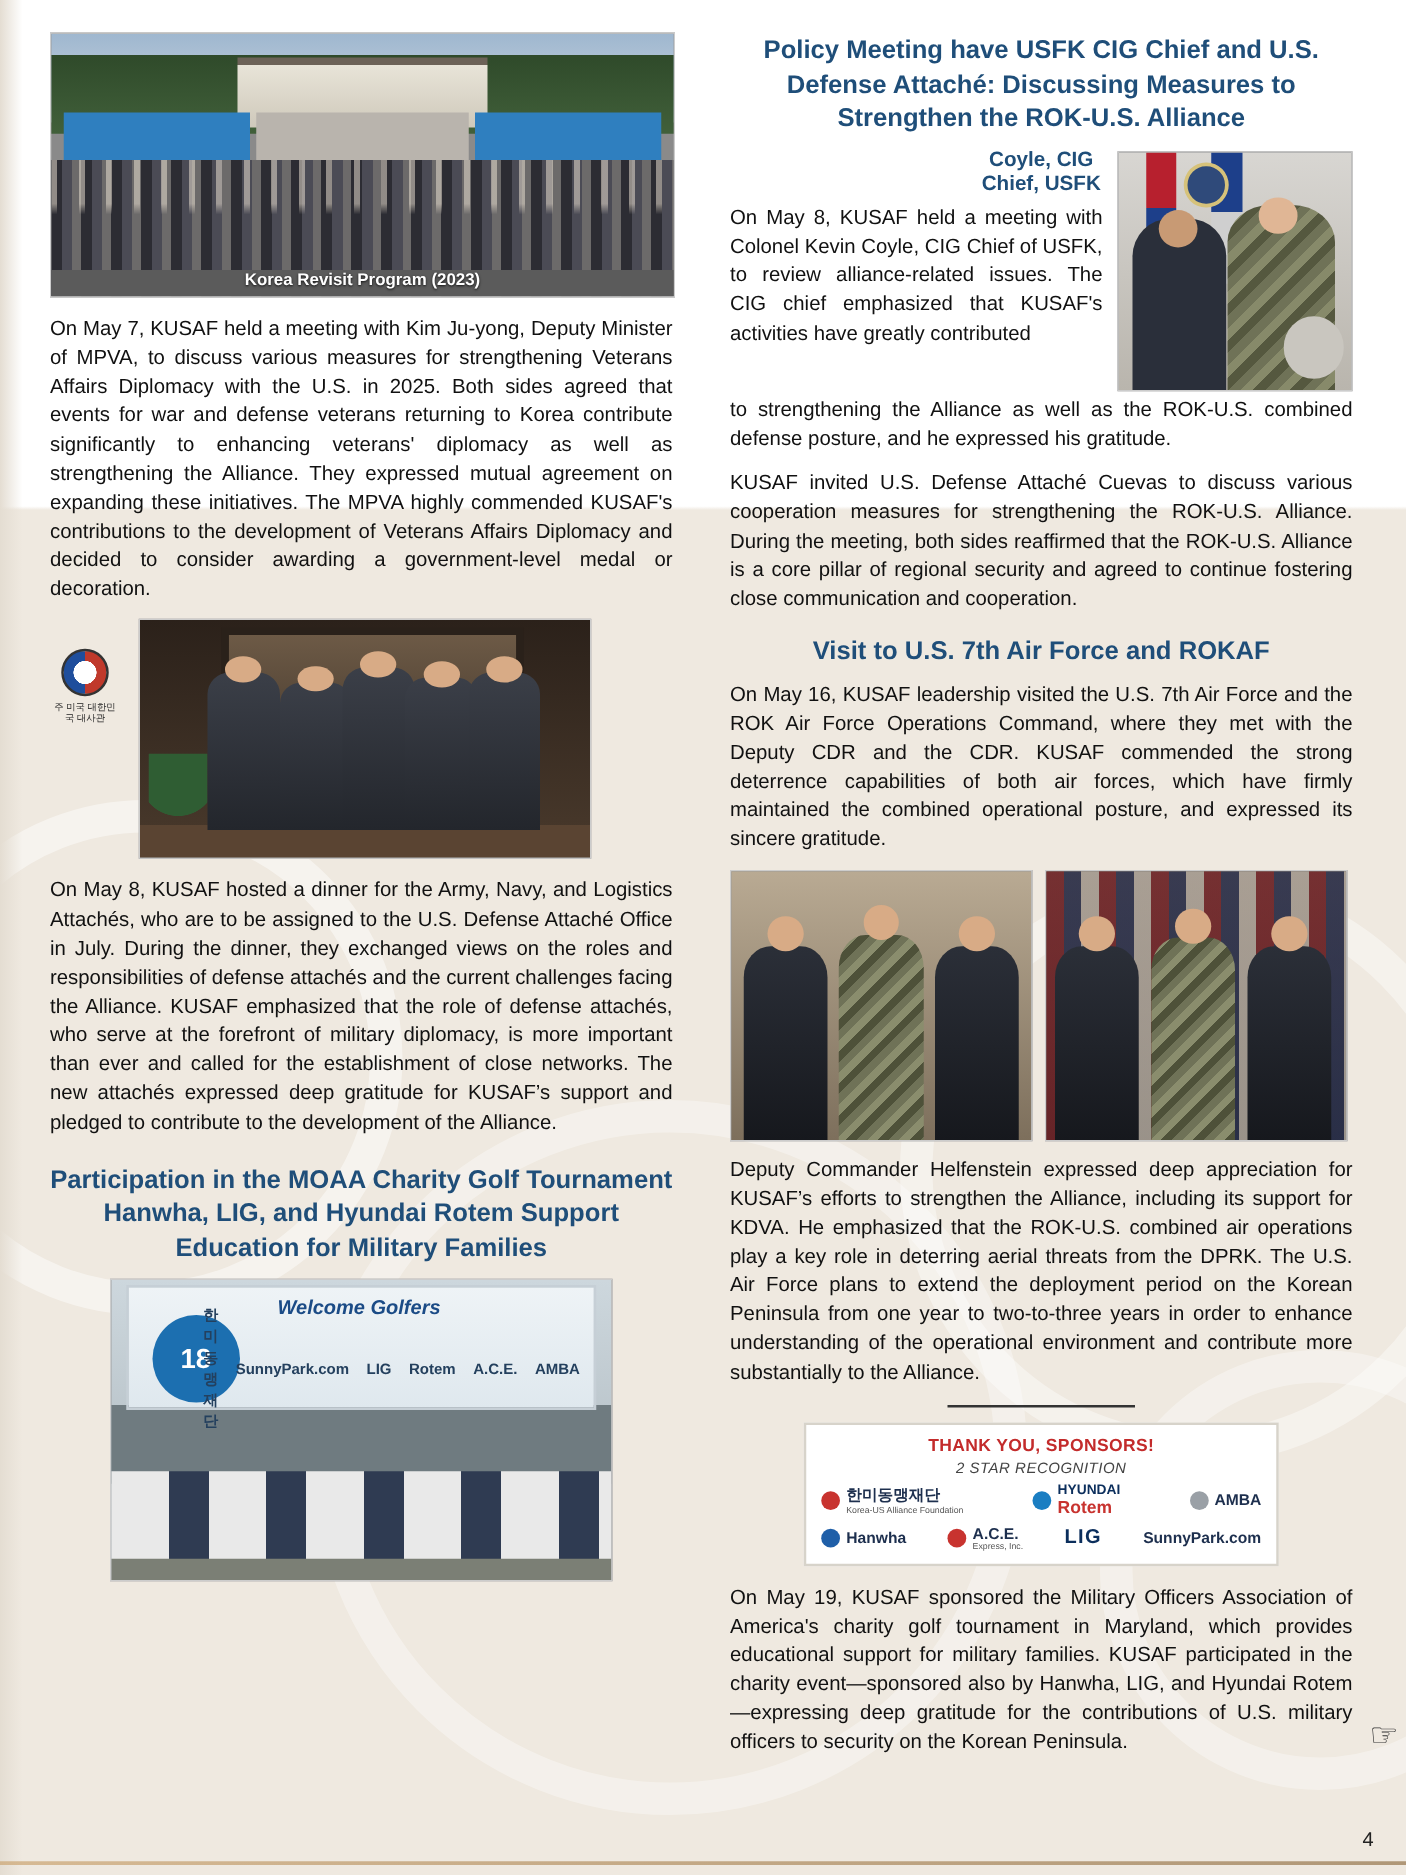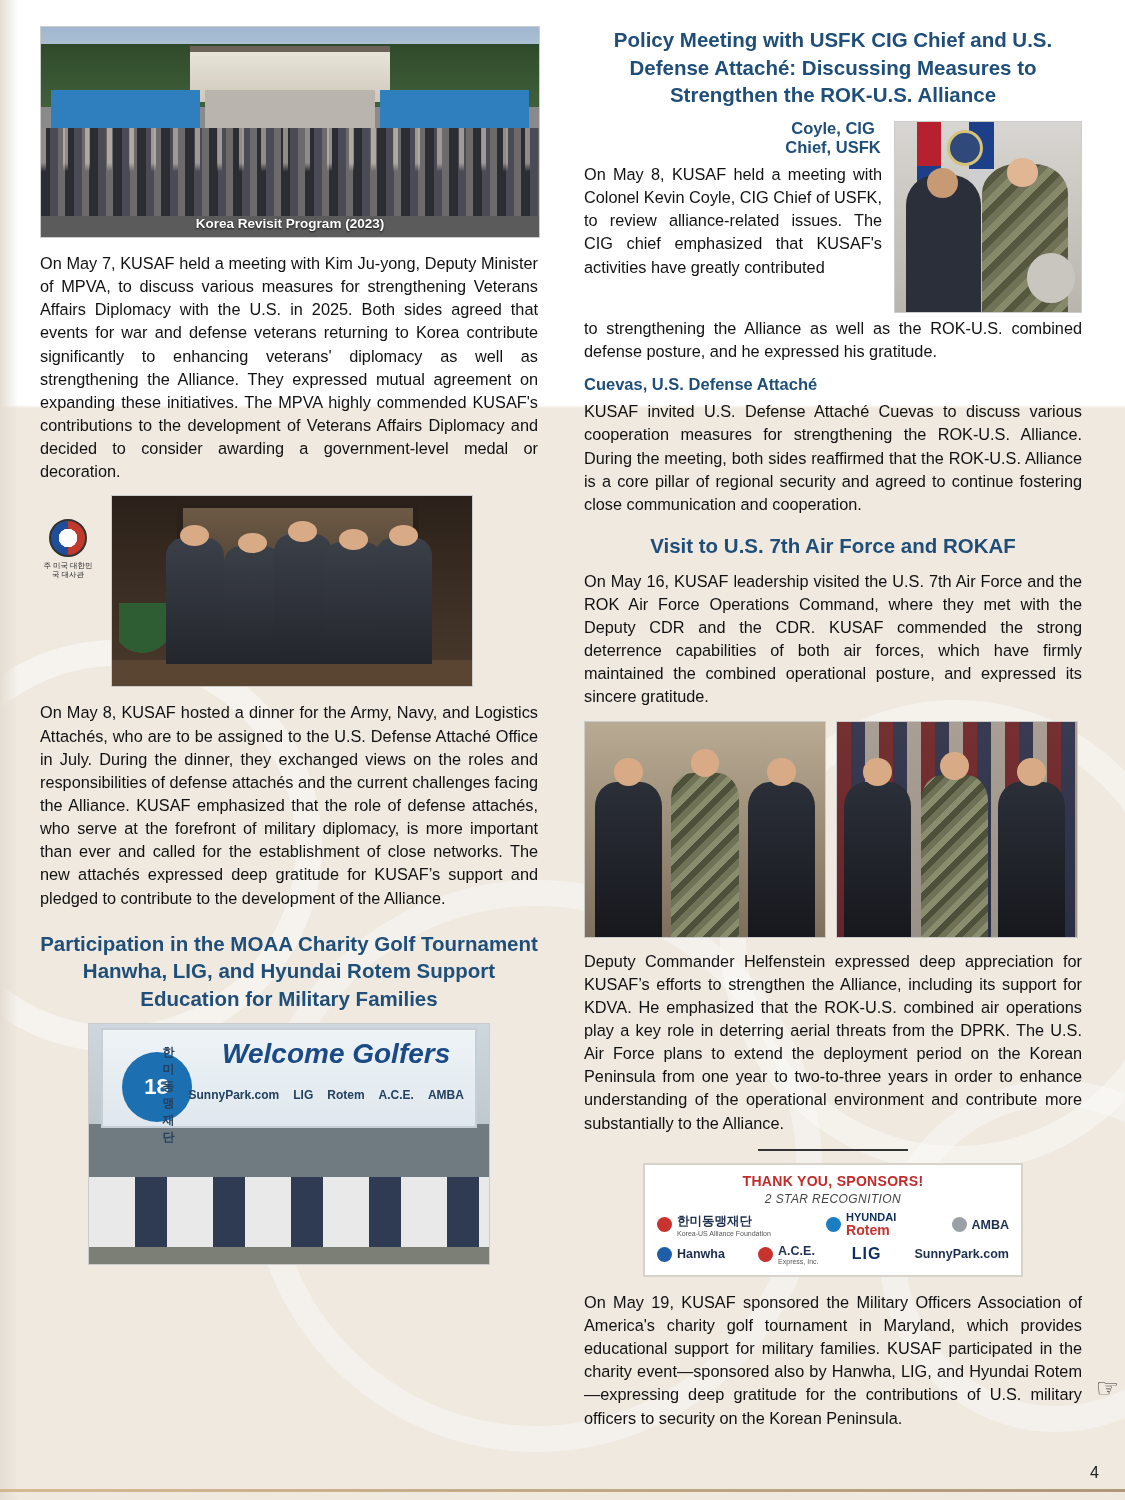--- a/index.html
+++ b/index.html
@@ -166,21 +166,21 @@
   .g3-person { position:absolute; bottom:0; width:28%; height:72%;
      background:linear-gradient(to bottom,#2b2f38,#16181d); border-radius:32% 32% 0 0 / 16% 16% 0 0;}
   .g3-person.mil {
      background: repeating-linear-gradient(135deg,#6f7257 0 6px,#8a8d6d 6px 12px,#4e5139 12px 18px);}
   .g3-head { position:absolute; width:12%; height:13%; border-radius:50%; background:#d8ab86; }
 
   
   .p6-bg { position:absolute; inset:0; background:linear-gradient(to bottom,#cdd7dd,#a9b4ba); }
   .p6-banner { position:absolute; left:3%; top:2%; right:3%; height:40%;
      background:linear-gradient(to bottom,#eef3f6,#dfe8ee); border:2px solid #c6cfd6; }
-  .p6-welcome { position:absolute; left:32%; top:8%; font-size:28px; color:#1b4b86;
+  .p6-welcome { position:absolute; left:32%; top:8%; font-size:16px; color:#1b4b86;
      font-style:italic; font-weight:bold; }
   .p6-circle { position:absolute; left:5%; top:22%; width:70px; height:70px; border-radius:50%;
      background:#1c6fb0; color:#fff; font-weight:bold; font-size:22px;
      display:flex; align-items:center; justify-content:center; }
   .p6-logos { position:absolute; left:16%; top:50%; right:5%; height:34%;
      display:flex; align-items:center; gap:14px; font-size:12px; color:#24405e; font-weight:bold;}
   .p6-entrance { position:absolute; left:0; right:0; top:42%; bottom:32%; background:#6f7b80; }
   .p6-golfers { position:absolute; left:0; right:0; bottom:0; height:36%;
      background: repeating-linear-gradient(90deg,#e9e9e9 0 46px,#2f3b52 46px 78px); }
   .p6-ground { position:absolute; left:0; right:0; bottom:0; height:7%; background:#7b7f75; }
@@ -344,21 +344,21 @@
         <div class="p6-golfers"></div>
         <div class="p6-ground"></div>
       </div>
     </div>
 
     <div class="hand-icon">☞</div>
   </div>
 
   <div class="col">
 
-    <h2 class="head">Policy Meeting with USFK CIG Chief and U.S. Defense Attaché: Discussing Measures to Strengthen the ROK-U.S. Alliance</h2>
+    <h2 class="head">Policy Meeting have USFK CIG Chief and U.S. Defense Attaché: Discussing Measures to Strengthen the ROK-U.S. Alliance</h2>
 
     <div class="clearfix">
       <div class="photo floatimg" style="width:186px;height:190px;">
         <div class="scene">
           <div class="p2-bg"></div>
           <div class="p2-flag1"></div>
           <div class="p2-flag2"></div>
           <div class="p2-emblem"></div>
           <div class="p2-man1"></div>
           <div class="p2-head1"></div>
@@ -366,21 +366,20 @@
           <div class="p2-head2"></div>
           <div class="p2-seal"></div>
         </div>
       </div>
       <h3 class="sub center" style="margin-left:200px;">Coyle, CIG Chief, USFK</h3>
       <p class="body tight">On May 8, KUSAF held a meeting with Colonel Kevin Coyle, CIG Chief of USFK, to review alliance-related issues. The CIG chief emphasized that KUSAF's activities have greatly contributed</p>
     </div>
 
     <p class="body">to strengthening the Alliance as well as the ROK-U.S. combined defense posture, and he expressed his gratitude.</p>
 
-    <h3 class="sub">Cuevas, U.S. Defense Attaché</h3>
     <p class="body">KUSAF invited U.S. Defense Attaché Cuevas to discuss various cooperation measures for strengthening the ROK-U.S. Alliance. During the meeting, both sides reaffirmed that the ROK-U.S. Alliance is a core pillar of regional security and agreed to continue fostering close communication and cooperation.</p>
 
     <h2 class="head" style="margin-top:16px;">Visit to U.S. 7th Air Force and ROKAF</h2>
     <p class="body">On May 16, KUSAF leadership visited the U.S. 7th Air Force and the ROK Air Force Operations Command, where they met with the Deputy CDR and the CDR. KUSAF commended the strong deterrence capabilities of both air forces, which have firmly maintained the combined operational posture, and expressed its sincere gratitude.</p>
 
     <div style="display:flex; gap:10px; margin:10px 0 12px 0;">
       <div class="photo" style="width:240px;height:215px;">
         <div class="scene">
           <div class="g3-bg1"></div>
           <div class="g3-person" style="left:4%;"></div>

